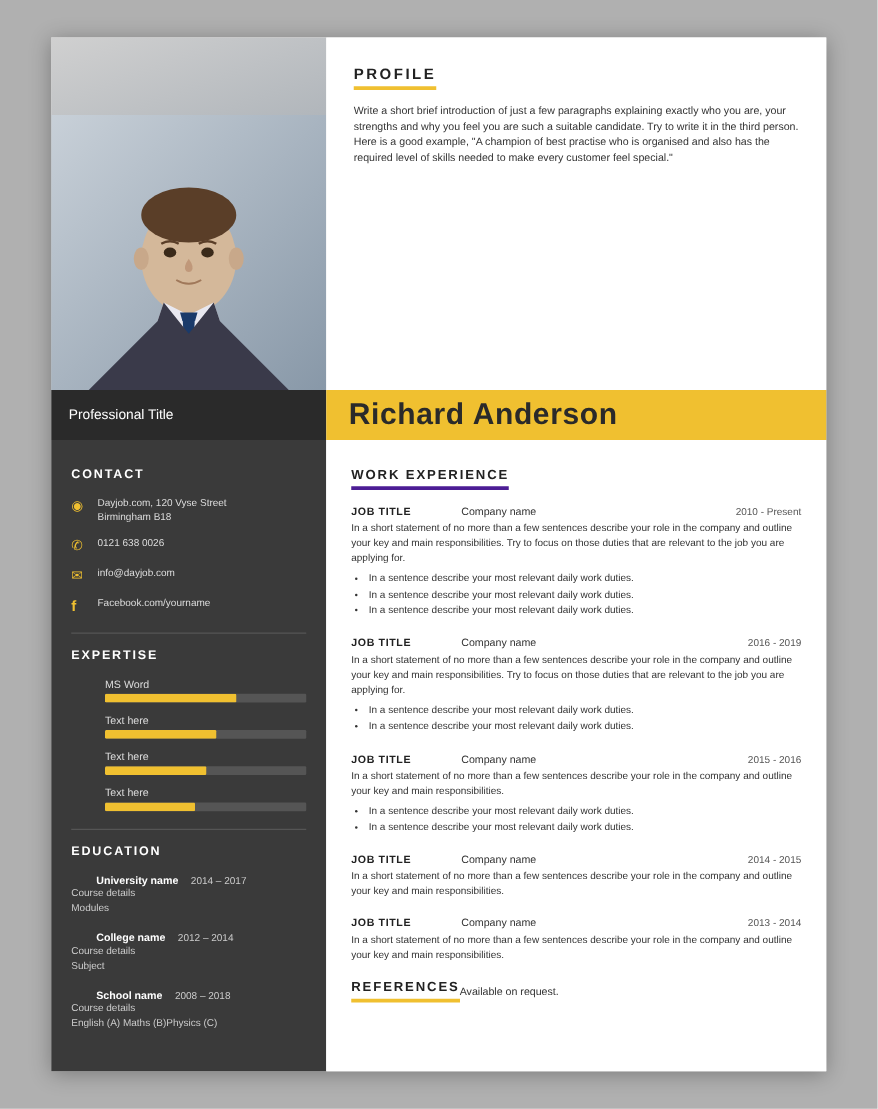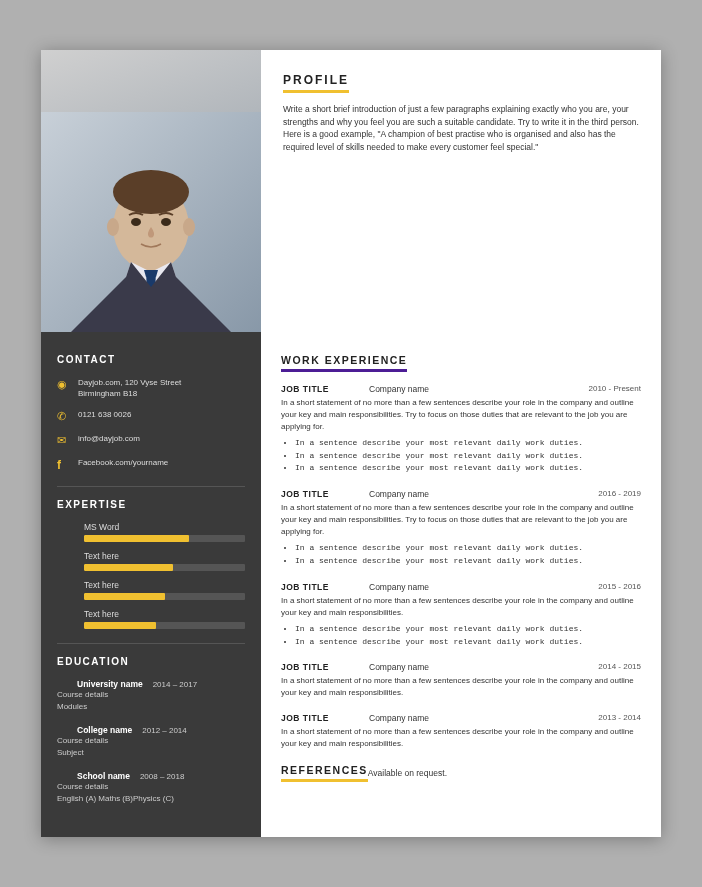--- a/index.html
+++ b/index.html
@@ -199,21 +199,21 @@
       margin-bottom: 12px;
       display: inline-block;
     }
     .job-block {
       margin-bottom: 14px;
     }
     .job-header {
       display: flex;
       gap: 0;
       margin-bottom: 3px;
-      align-items: flex-start;
+      align-items: flex-end;
     }
     .job-title {
       font-size: 8.5px;
       font-weight: 900;
       color: #222;
       text-transform: uppercase;
       letter-spacing: 0.5px;
       min-width: 80px;
     }
     .job-company {
@@ -234,21 +234,20 @@
       margin-bottom: 4px;
     }
     .job-bullets {
       padding-left: 14px;
       margin-bottom: 2px;
     }
     .job-bullets li {
       font-size: 8px;
       color: #333;
       line-height: 1.6;
-      font-family: Liberation Mono, monospace;
     }
     .references-section {
       margin-top: 14px;
       display: flex;
       align-items: center;
     }
     .ref-title {
       font-size: 10.5px;
       font-weight: 900;
       letter-spacing: 1.5px;
@@ -315,20 +314,28 @@
         </svg>
       </div>
     </div>
 
     <div class="profile-right">
       <div class="profile-title">PROFILE</div>
       <p class="profile-text">Write a short brief introduction of just a few paragraphs explaining exactly who you are, your strengths and why you feel you are such a suitable candidate. Try to write it in the third person. Here is a good example, "A champion of best practise who is organised and also has the required level of skills needed to make every customer feel special."</p>
     </div>
   </div>
 
+  <div class="name-bar">
+    <div class="name-bar-left">
+      <span>Professional Title</span>
+    </div>
+    <div class="name-bar-right">
+      <span>Richard Anderson</span>
+    </div>
+  </div>
 
   <div class="body-section">
 
     <div class="left-col">
 
       <div>
         <div class="left-section-title">CONTACT</div>
         <div class="contact-item">
           <span class="contact-icon">◉</span>
           <span class="contact-text">Dayjob.com, 120 Vyse Street<br>Birmingham B18</span>

